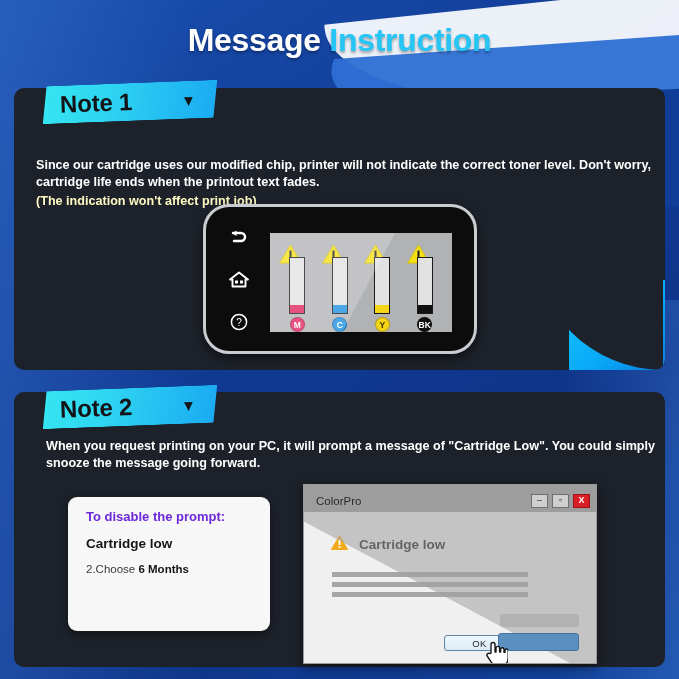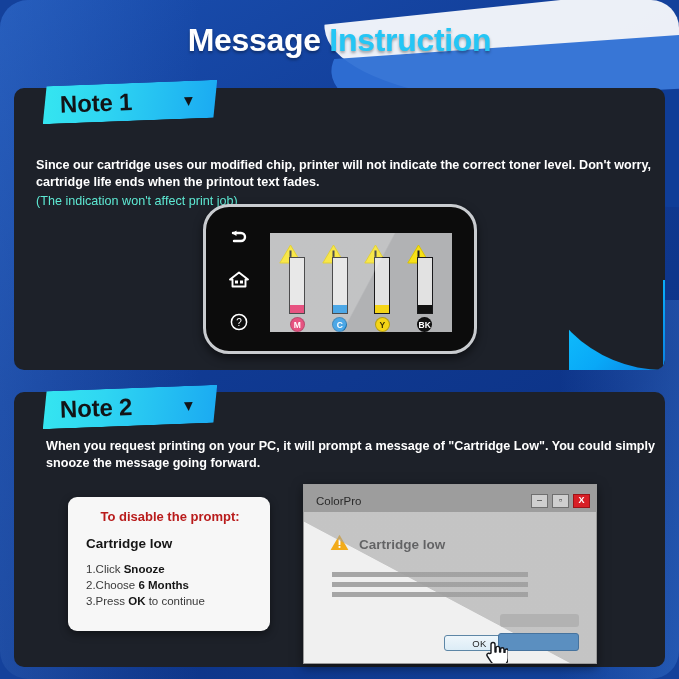--- a/index.html
+++ b/index.html
@@ -1,21 +1,21 @@
 <!DOCTYPE html>
 <html><head>
 <meta charset="utf-8">
 <style>
   html,body{margin:0;padding:0;}
   body{
     width:679px;height:679px;overflow:hidden;
     font-family:"Liberation Sans", sans-serif;
     background:#14419b;
   }
-  .stage{position:relative;width:679px;height:679px;overflow:hidden;border-radius:28px;}
+  .stage{position:relative;width:679px;height:679px;overflow:hidden;}
 
   
   .bg{
     position:absolute;inset:0;
     background:linear-gradient(150deg,#1a4fb0 0%,#113c96 38%,#0d3488 70%,#14459f 100%);
   }
   .bg-wave-a{
     position:absolute;right:-60px;top:6px;width:460px;height:210px;
     background:#ffffff;opacity:.92;
     border-radius:0 0 0 100%;
@@ -100,21 +100,21 @@
   }
 
   
   .body-text{
     position:absolute;color:#ffffff;
     font-size:12.6px;font-weight:bold;line-height:17px;
   }
   #n1-text{left:36px;top:133px;width:628px;margin-top:24px;}
   #n2-text{left:36px;top:438px;width:628px;margin-left:10px;}
   .sub-red{
-    display:block;color:#5eead4;font-size:12.6px;font-weight:normal;margin-top:2px;
+    display:block;color:#fef9c3;font-size:12.6px;font-weight:bold;margin-top:2px;
   }
 
   
   .printer{
     position:absolute;left:203px;top:204px;width:274px;height:150px;
     background:#0c0c0c;
     border:3px solid #c9ccd0;
     border-radius:26px;
     box-shadow:0 4px 10px rgba(0,0,0,.55);
     box-sizing:border-box;
@@ -154,21 +154,21 @@
   }
   .warn-wrap{position:relative;width:16px;height:0;}
 
   
   .tip-card{
     position:absolute;left:68px;top:497px;width:202px;height:134px;
     background:#f7f7f7;border-radius:9px;
     box-shadow:0 3px 9px rgba(0,0,0,.45);
     padding:12px 16px;box-sizing:border-box;
   }
-  .tip-title{color:#b91c1c;font-size:13px;font-weight:bold;margin:0 0 12px 2px;text-align:center;}
+  .tip-title{color:#6d28d9;font-size:13px;font-weight:bold;margin:0 0 12px 2px;}
   .tip-sub{color:#161616;font-size:13.5px;font-weight:bold;margin:0 0 10px 2px;}
   .tip-steps{color:#3a3a3a;font-size:11.5px;line-height:16px;margin-left:2px;}
   .tip-steps b{color:#151515;}
 
   
   .dialog{
     position:absolute;left:303px;top:484px;width:292px;height:178px;
     background:#f0f0f0;
     border:1px solid #9b9b9b;
     box-shadow:0 3px 10px rgba(0,0,0,.5);
@@ -346,23 +346,21 @@
   </div>
 
   <div class="body-text" id="n2-text">
     <span>When you request printing on your PC, it will prompt a message of "Cartridge Low". You could simply snooze the message going forward.</span>
   </div>
 
   <div class="tip-card">
     <div class="tip-title">To disable the prompt:</div>
     <div class="tip-sub">Cartridge low</div>
     <div class="tip-steps" id="tip-steps">
-        <div>1.Click <b>Snooze</b></div>
         <div>2.Choose <b>6 Months</b></div>
-        <div>3.Press <b>OK</b> to continue</div>
       </div>
   </div>
 
   <div class="dialog">
     <div class="dlg-title">
       <span class="tt">ColorPro</span>
       <span class="dlg-btns">
         <span class="wbtn">–</span>
         <span class="wbtn">▫</span>
         <span class="wbtn close">X</span>

